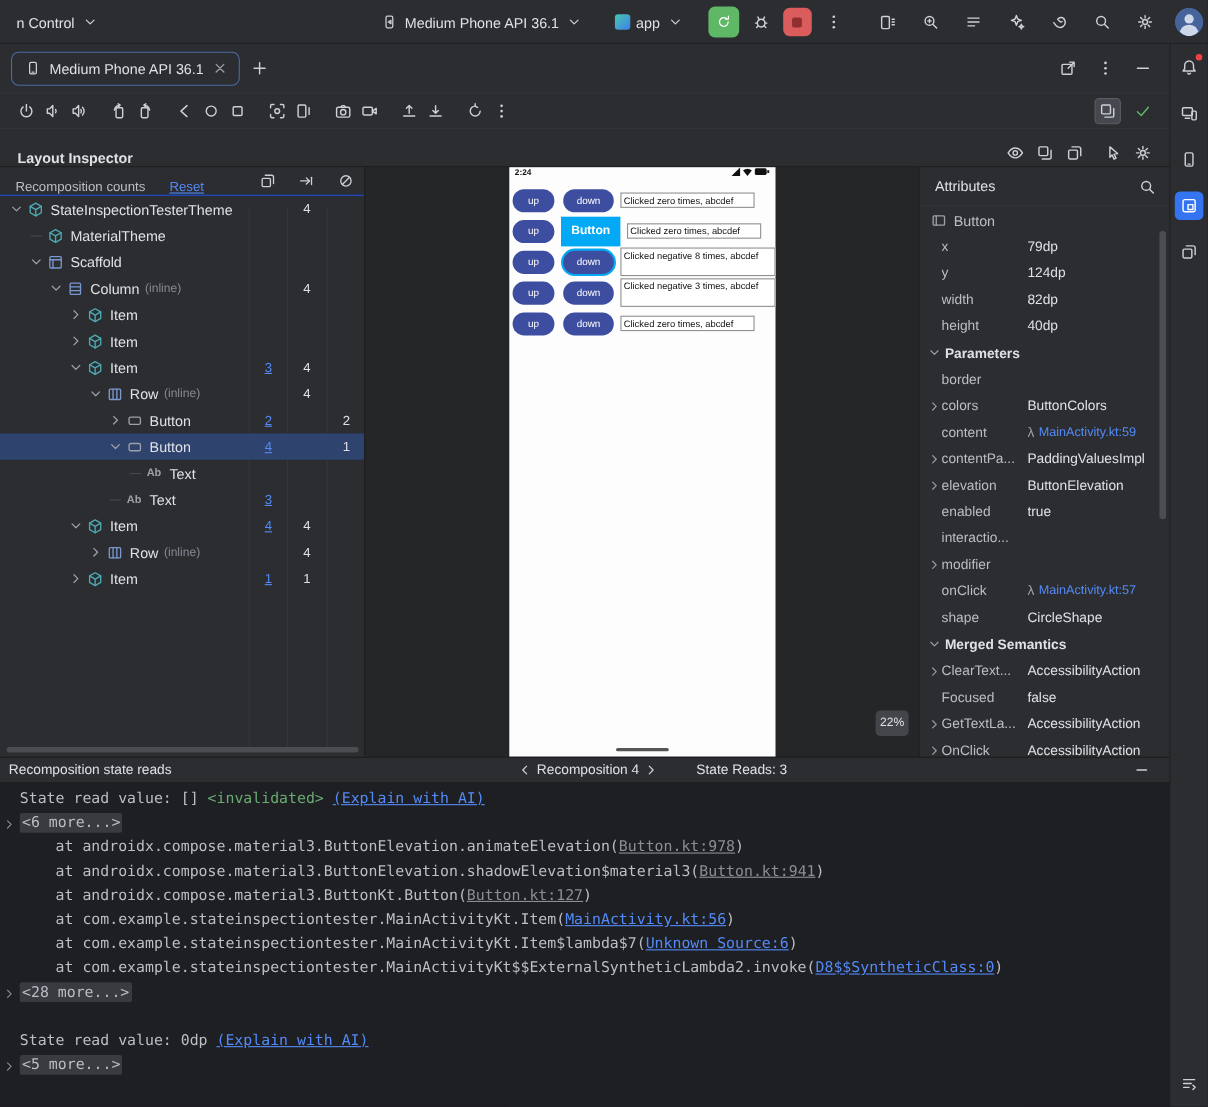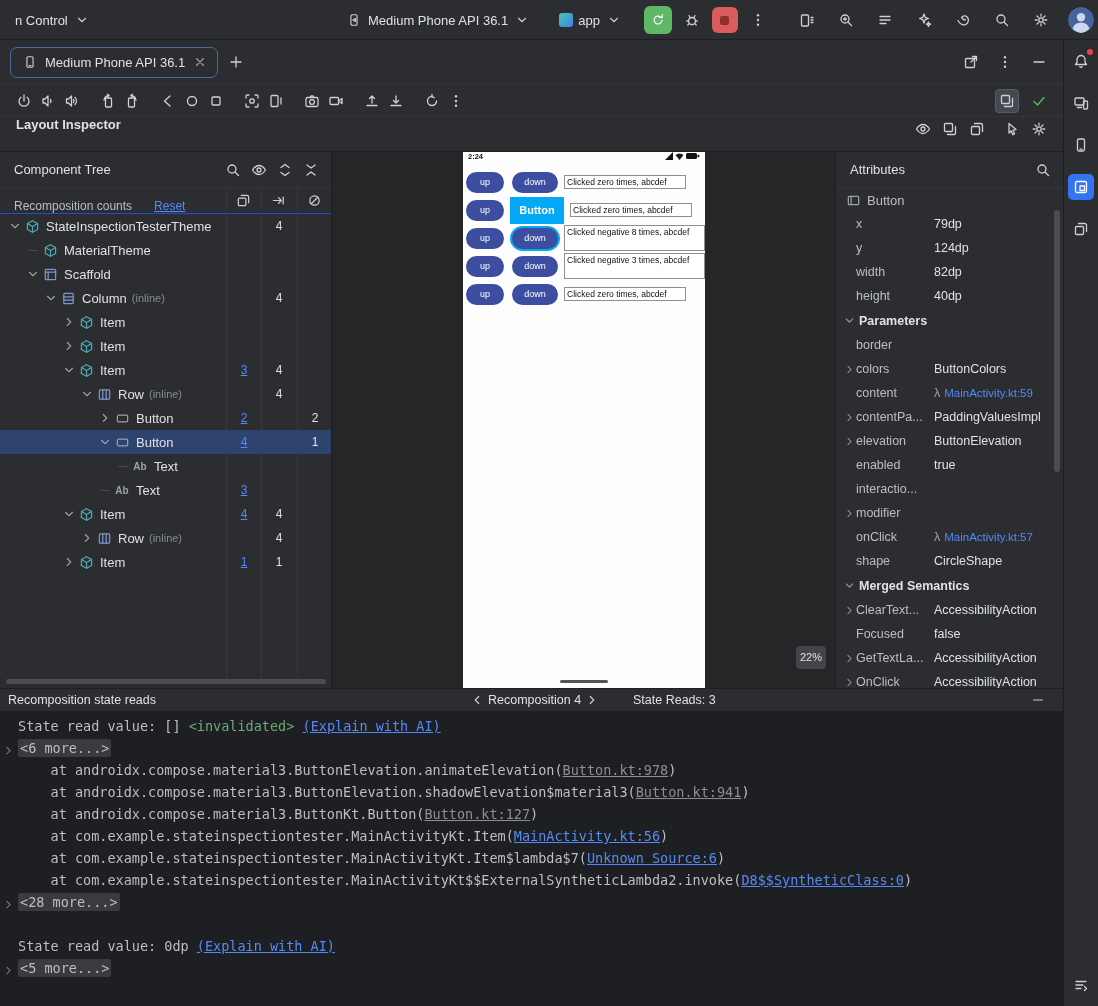--- a/index.html
+++ b/index.html
@@ -38,21 +38,21 @@
   .tab-right{position:absolute;right:12px;display:flex;align-items:center;gap:10px}
 
   
   .dtb{position:absolute;left:0;top:84px;width:1063px;height:32px;background:#2b2d30;border-top:1px solid #33353a;display:flex;align-items:center;padding-left:12px}
   .dtb .ico{width:24px;height:24px}
   .g{margin-left:12px}
   .dtb-right{position:absolute;right:0;top:0;height:32px;display:flex;align-items:center;gap:8px;padding-right:12px}
   .toggle-active{background:#45484e;border:1px solid #5a5d63}
 
   
-  .insp-head{position:absolute;left:0;top:116px;width:1063px;height:36px;background:#2b2d30;border-top:1px solid #33353a;border-bottom:1px solid #1e1f22;display:flex;align-items:flex-start}
+  .insp-head{position:absolute;left:0;top:116px;width:1063px;height:36px;background:#2b2d30;border-top:1px solid #33353a;border-bottom:1px solid #1e1f22;display:flex;align-items:flex-end}
   .insp-title{margin-left:16px;font-weight:bold}
   .insp-icons{position:absolute;right:12px;display:flex;gap:3px}
   .insp-icons .gap{margin-left:8px}
 
   
   .tree-panel{position:absolute;left:0;top:152px;width:332px;height:536px;background:#2b2d30;border-right:1px solid #1e1f22;overflow:hidden}
   .panel-head{position:relative;height:36px;display:flex;align-items:center;padding-left:14px;border-bottom:1px solid #33353a}
   .ph-icons{position:absolute;right:8px;display:flex;gap:2px}
   .counts-row{position:relative;height:26px;display:flex;align-items:flex-end;padding-left:14px;border-bottom:1px solid #1d4ed8;font-size:12px;color:#bcbec4}
   .reset{color:#548af7;text-decoration:underline;margin-left:22px;cursor:pointer}
@@ -473,47 +473,20 @@
       <span class="ico">
           <svg viewBox="0 0 16 16" width="16" height="16" fill="none" stroke="#ced0d6" stroke-width="1.3" stroke-linecap="round" stroke-linejoin="round">
             <circle cx="8" cy="8" r="2.2"></circle>
             <path d="M8 2.2v2M8 11.8v2M2.2 8h2M11.8 8h2M3.9 3.9l1.4 1.4M10.7 10.7l1.4 1.4M12.1 3.9l-1.4 1.4M5.3 10.7l-1.4 1.4"></path>
           </svg>
         </span>
     </div>
   </div>
 
   <aside class="tree-panel">
-    <div class="panel-head">
-      <span>Component Tree</span>
-      <div class="ph-icons">
-        <span class="ico">
-            <svg viewBox="0 0 16 16" width="16" height="16" fill="none" stroke="#ced0d6" stroke-width="1.3" stroke-linecap="round" stroke-linejoin="round">
-              <circle cx="7" cy="7" r="4"></circle>
-              <path d="M10 10l3.5 3.5"></path>
-            </svg>
-          </span>
-        <span class="ico">
-            <svg viewBox="0 0 16 16" width="16" height="16" fill="none" stroke="#ced0d6" stroke-width="1.3" stroke-linecap="round" stroke-linejoin="round">
-              <path d="M1.5 8C3.5 4.8 5.6 3.5 8 3.5s4.5 1.3 6.5 4.5c-2 3.2-4.1 4.5-6.5 4.5S3.5 11.2 1.5 8z"></path>
-              <circle cx="8" cy="8" r="2"></circle>
-            </svg>
-          </span>
-        <span class="ico">
-            <svg viewBox="0 0 16 16" width="16" height="16" fill="none" stroke="#ced0d6" stroke-width="1.3" stroke-linecap="round" stroke-linejoin="round">
-              <path d="M4 5.5l4-3 4 3M4 10.5l4 3 4-3"></path>
-            </svg>
-          </span>
-        <span class="ico">
-            <svg viewBox="0 0 16 16" width="16" height="16" fill="none" stroke="#ced0d6" stroke-width="1.3" stroke-linecap="round" stroke-linejoin="round">
-              <path d="M4 3l4 3 4-3M4 13l4-3 4 3"></path>
-            </svg>
-          </span>
-      </div>
-    </div>
     <div class="counts-row">
       <span>Recomposition counts</span>
       <a class="reset">Reset</a>
       <span class="colico" style="left:236px"><svg viewBox="0 0 16 16" width="16" height="16" fill="none" stroke="#ced0d6" stroke-width="1.3" stroke-linecap="round" stroke-linejoin="round">
             <rect x="2.5" y="5.5" width="8" height="8" rx="1"></rect>
             <path d="M5.5 2.5h6a2 2 0 0 1 2 2v6"></path>
           </svg></span>
       <span class="colico" style="left:271px"><svg viewBox="0 0 16 16" width="16" height="16" fill="none" stroke="#ced0d6" stroke-width="1.3" stroke-linecap="round" stroke-linejoin="round">
             <path d="M2.5 8h8"></path>
             <path d="M8 5l3 3-3 3"></path>

